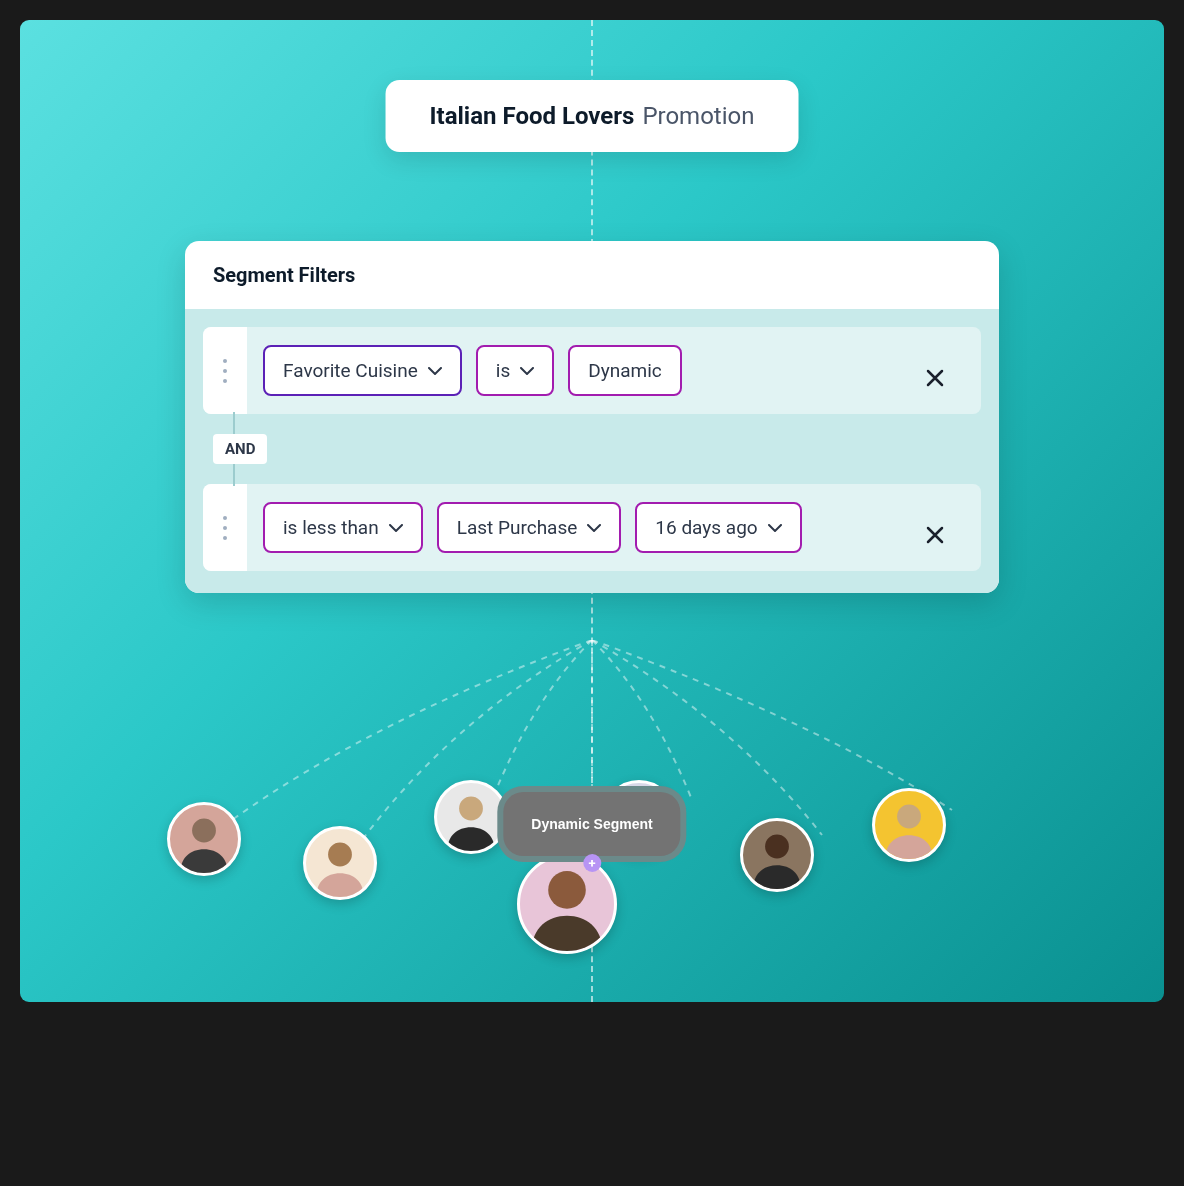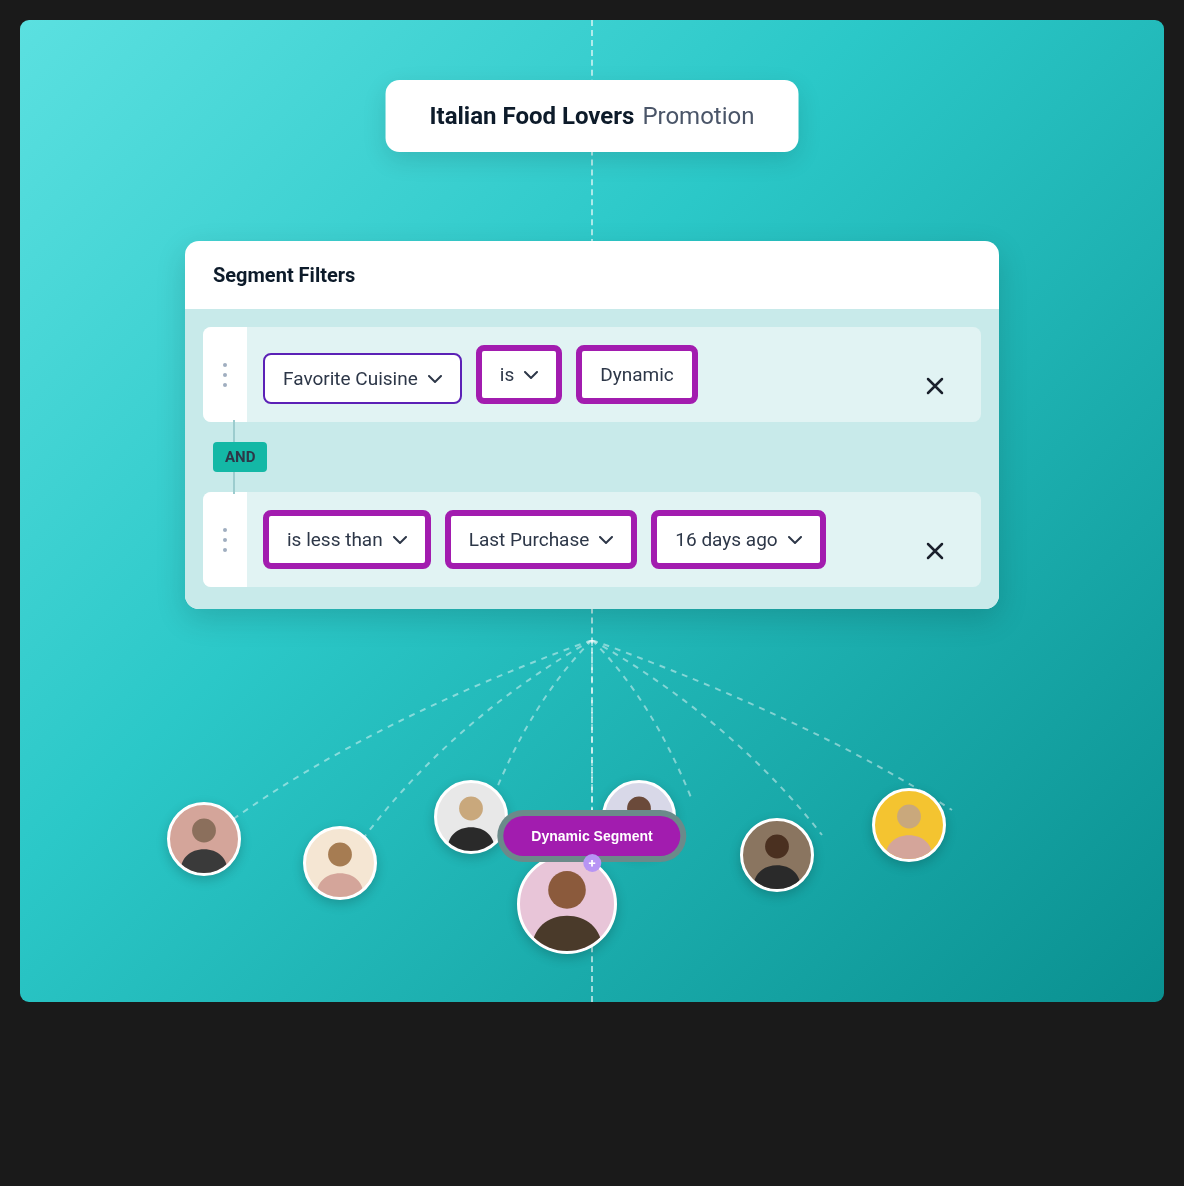--- a/index.html
+++ b/index.html
@@ -91,21 +91,21 @@
     }
     .filter-content {
       flex: 1;
       display: flex;
       align-items: flex-end;
       gap: 14px;
       padding: 18px 16px;
     }
     .pill {
       background: #fff;
-      border: 6px solid #a21caf;
+      border: 2px solid #a21caf;
       border-radius: 8px;
       padding: 12px 18px;
       display: flex;
       align-items: center;
       gap: 10px;
       font-size: 19px;
       color: #2d3748;
       cursor: pointer;
     }
     .pill.highlighted {
@@ -139,21 +139,21 @@
       top: -2px;
       bottom: -2px;
       width: 2px;
       background: #9cccce;
     }
     .and-badge {
       position: absolute;
       left: 10px;
       top: 50%;
       transform: translateY(-50%);
-      background: #14b8a6;
+      background: #ffffff;
       padding: 6px 12px;
       border-radius: 4px;
       font-weight: 700;
       font-size: 15px;
       color: #2d3748;
     }
     .avatars-area {
       position: absolute;
       top: 620px;
       left: 0;
@@ -196,25 +196,25 @@
       z-index: 3;
     }
     .dynamic-outer {
       background: #6b8a8a;
       padding: 6px;
       border-radius: 26px;
       display: inline-block;
       position: relative;
     }
     .dynamic-btn {
-      background: #a21caf;
+      background: #737373;
       color: #fff;
       font-weight: 700;
       font-size: 14px;
-      padding: 12px 28px;
+      padding: 24px 28px;
       border-radius: 20px;
       border: none;
       cursor: pointer;
     }
     .plus-node {
       position: absolute;
       bottom: -10px;
       left: 50%;
       transform: translateX(-50%);
       width: 18px;

